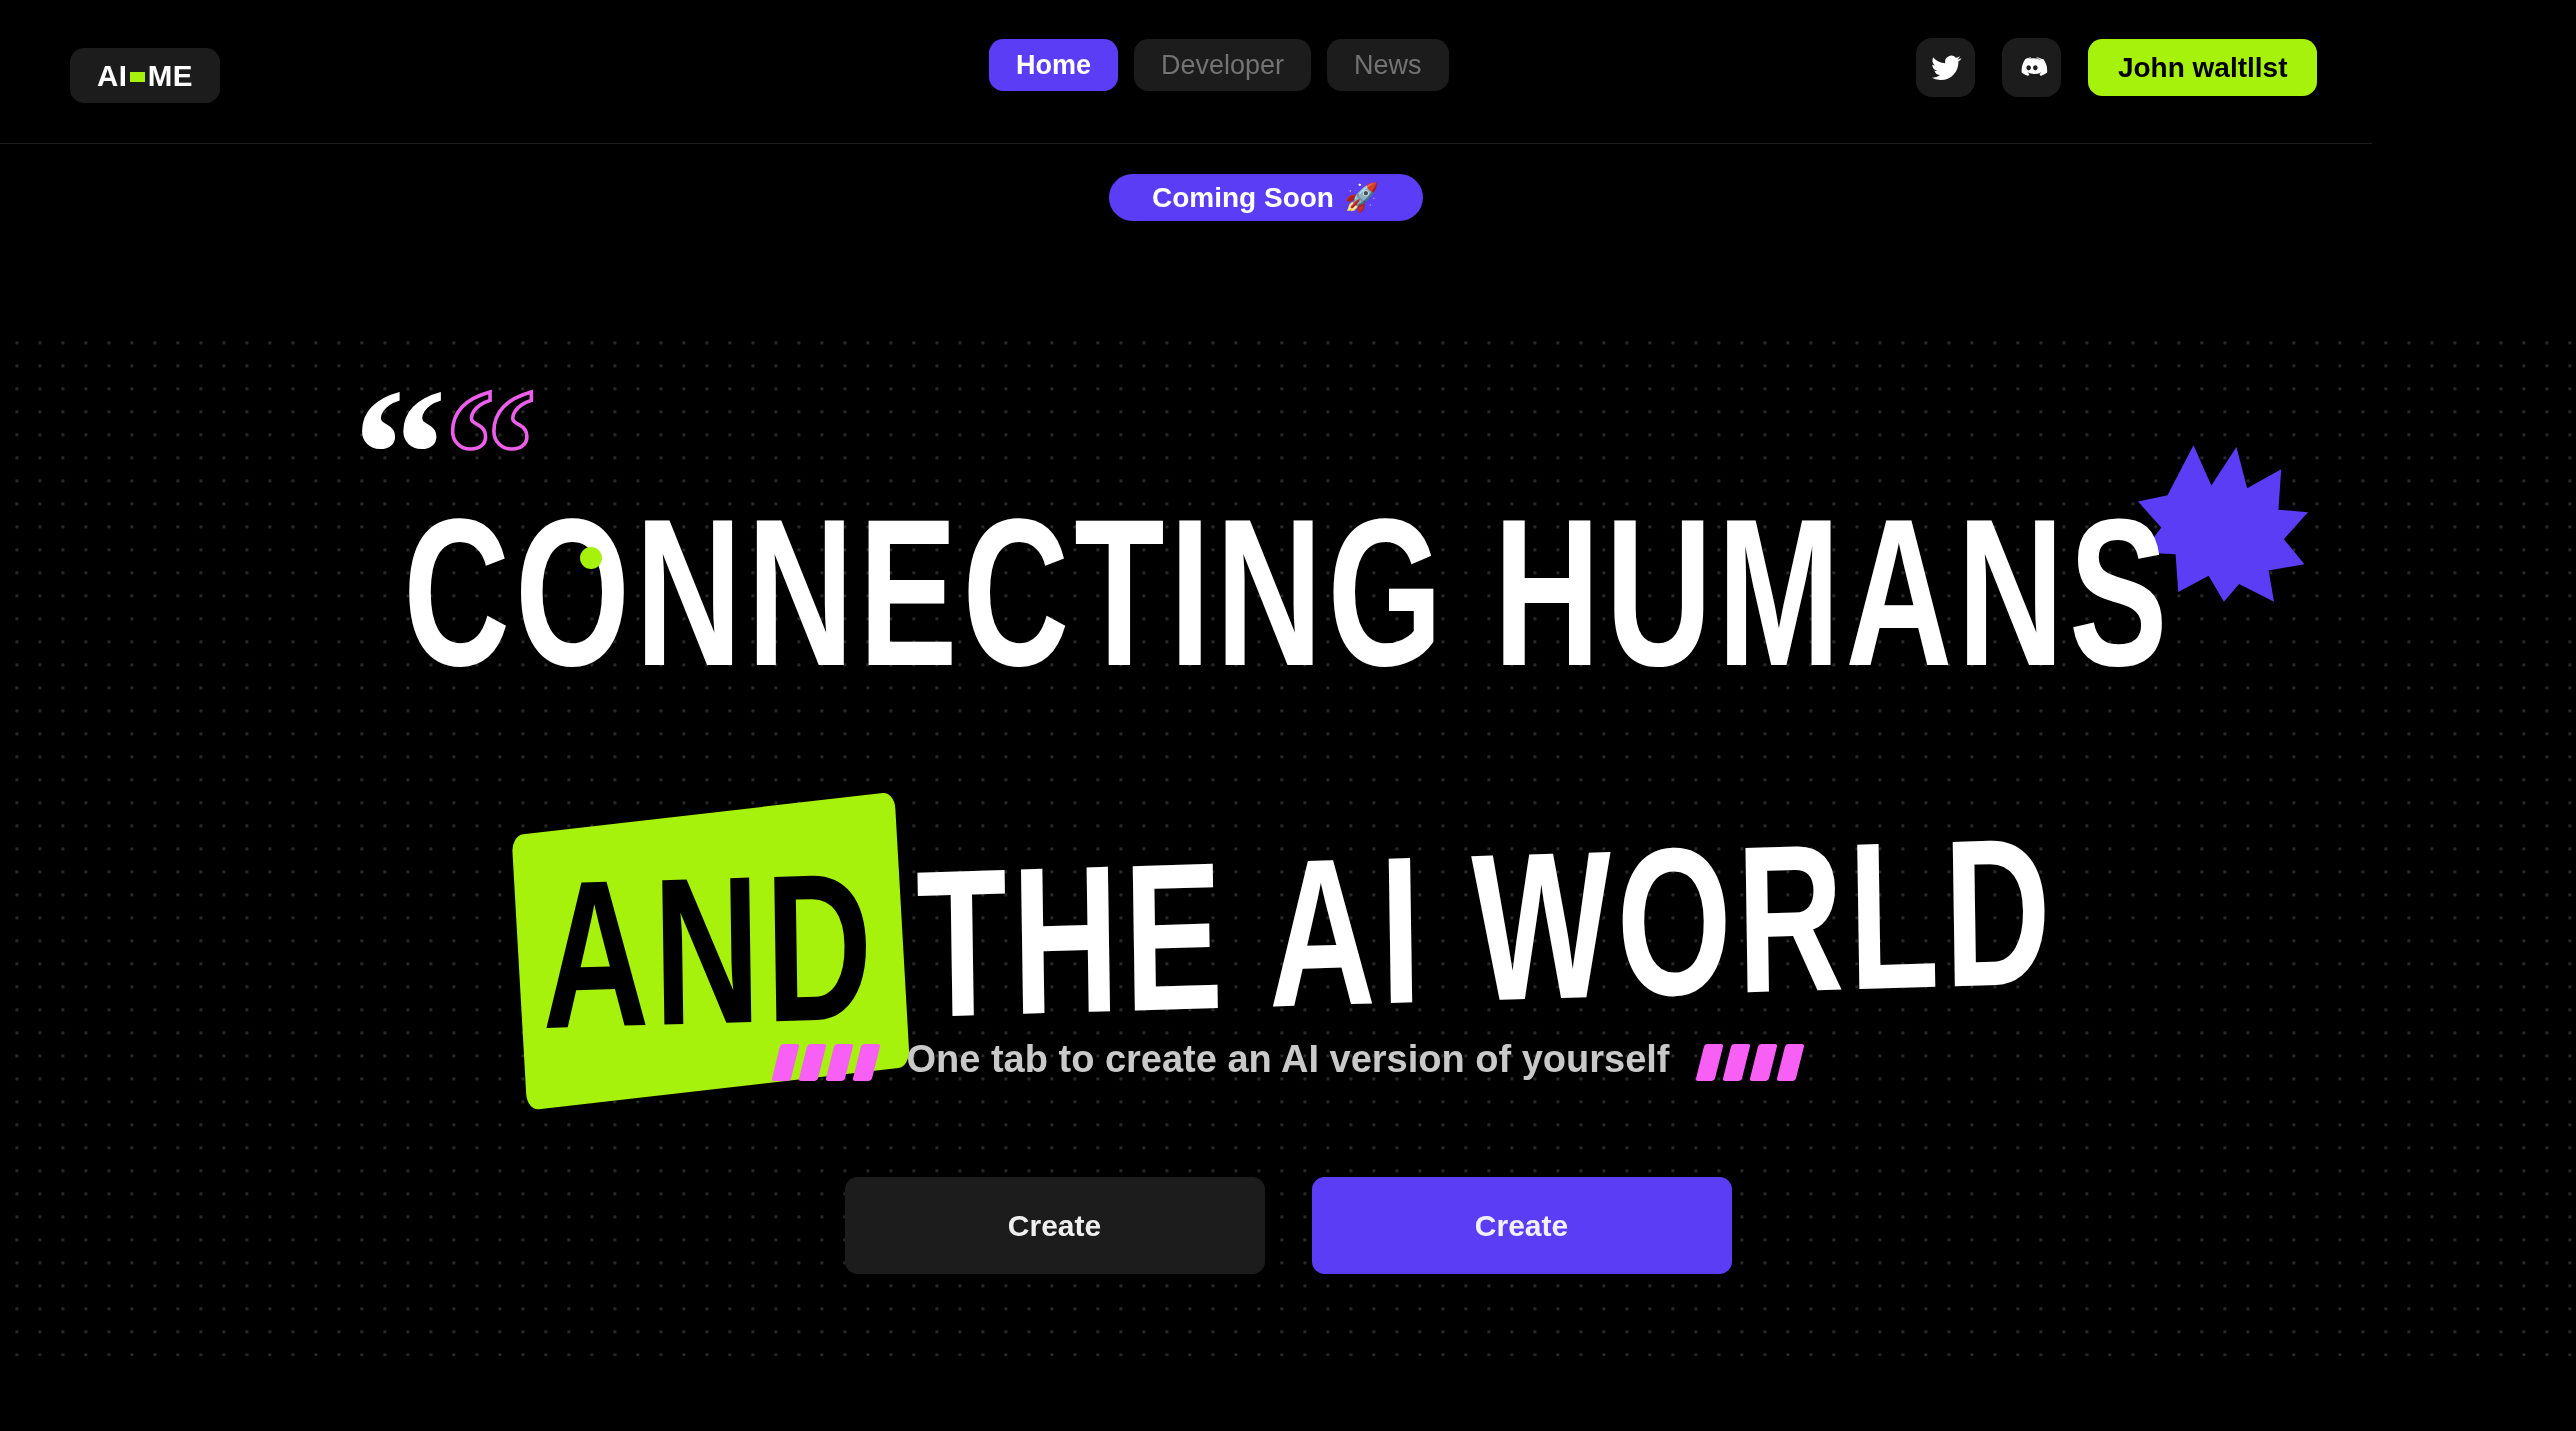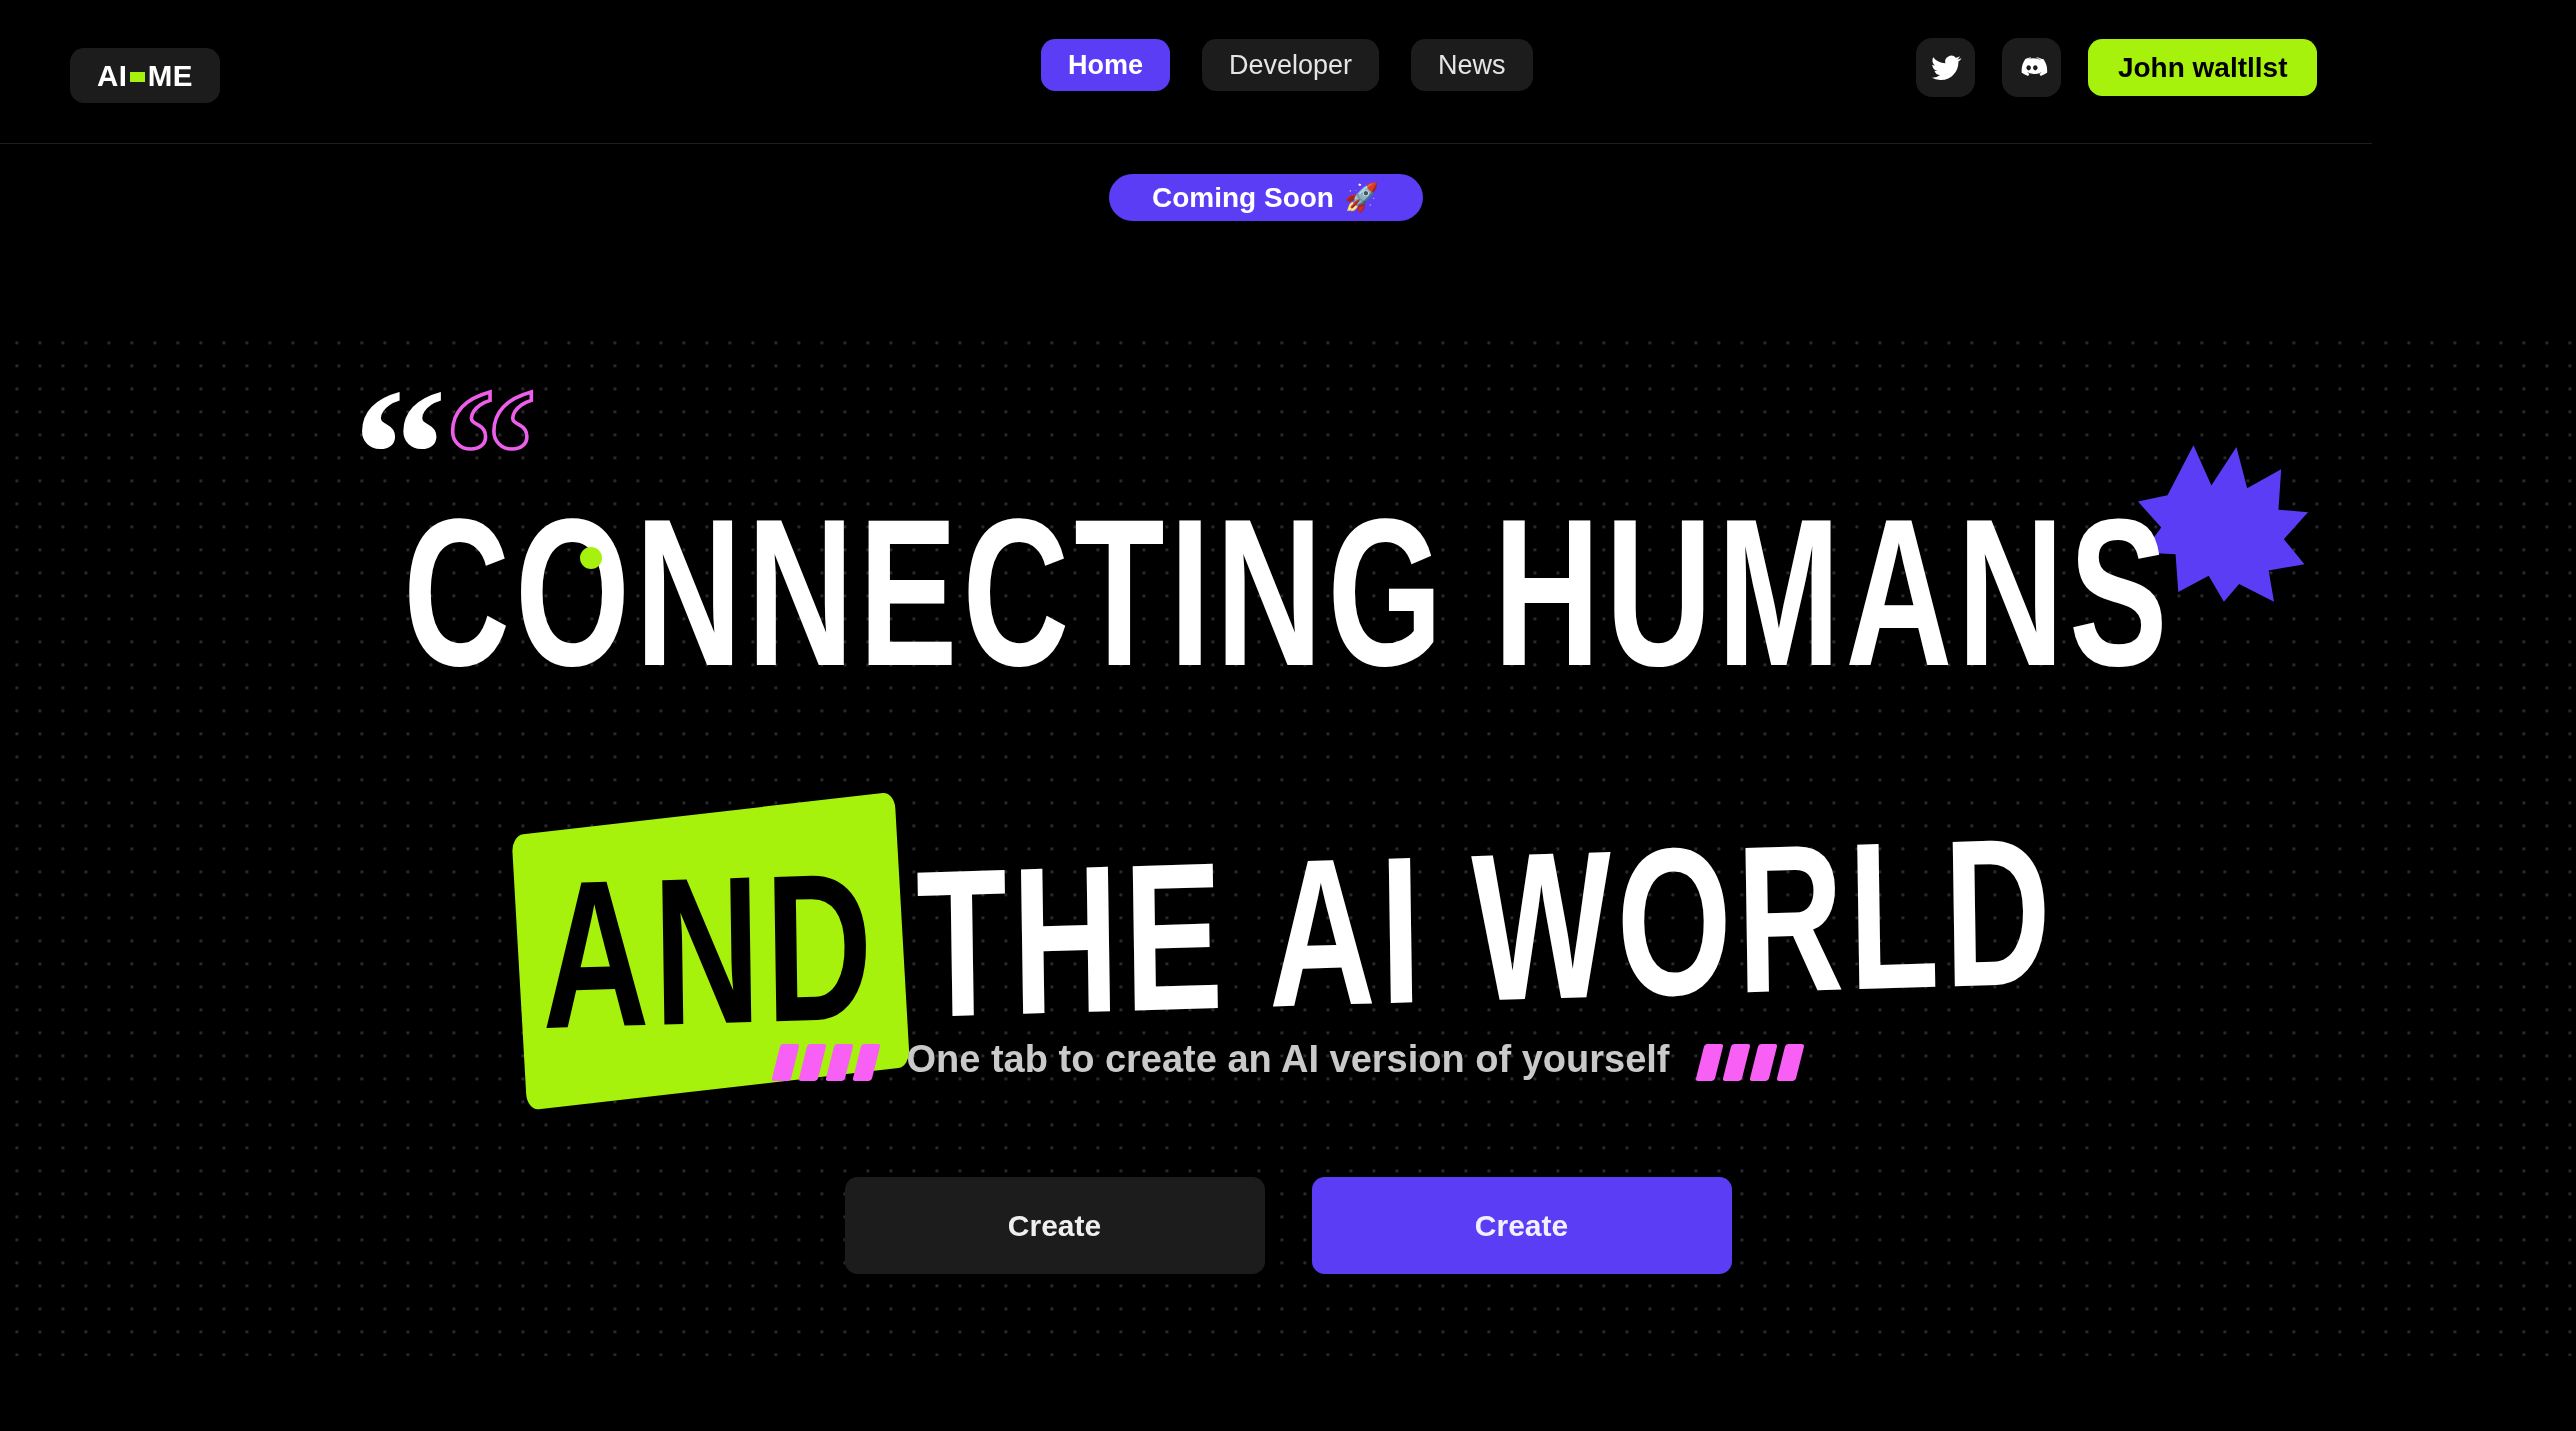--- a/index.html
+++ b/index.html
@@ -29,27 +29,27 @@
     letter-spacing:0.4px; line-height:1;
     display:flex; align-items:center;
   }
   .logo-dash {
     display:inline-block; width:15px; height:10.7px;
     background:#A6F20C; margin:0 2.7px; vertical-align:middle;
     position:relative; top:1.8px;
   }
 
   .nav {
-    position:absolute; left:1041px; top:39px;
-    display:flex; align-items:center; gap:32px;
+    position:absolute; left:989px; top:39px;
+    display:flex; align-items:center; gap:16px;
   }
   .nav-item {
     border-radius:14.3px; padding:10.7px 27px;
     font-size:27px; line-height:1.15;
-    background:#1c1c1c; color:#e5e5e5;
+    background:#1c1c1c; color:#737373;
     white-space:nowrap; cursor:pointer;
   }
   .nav-item.active { background:#5B3DF5; color:#ffffff; font-weight:bold; }
 
   .header-right {
     position:absolute; right:55px; top:38px;
     display:flex; align-items:center; gap:27px;
   }
   .icon-btn {
     width:59px; height:59px; border-radius:16px; background:#1c1c1c;

